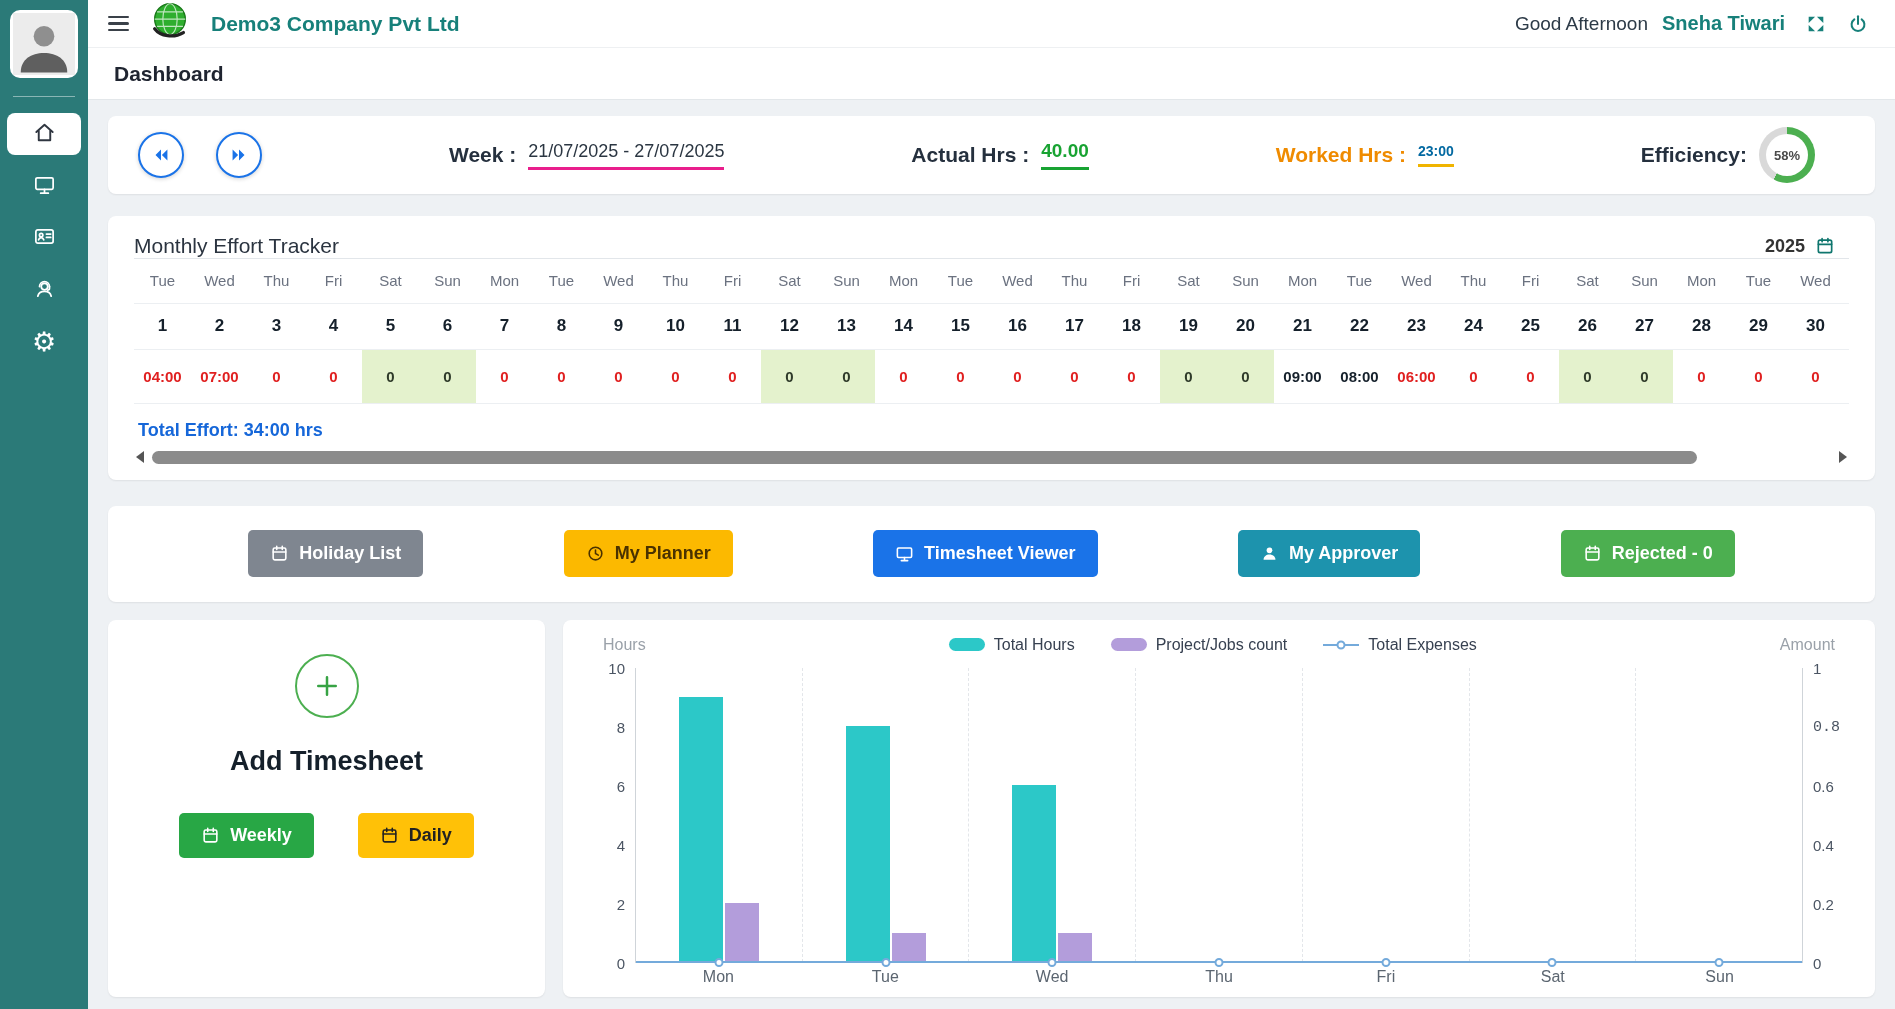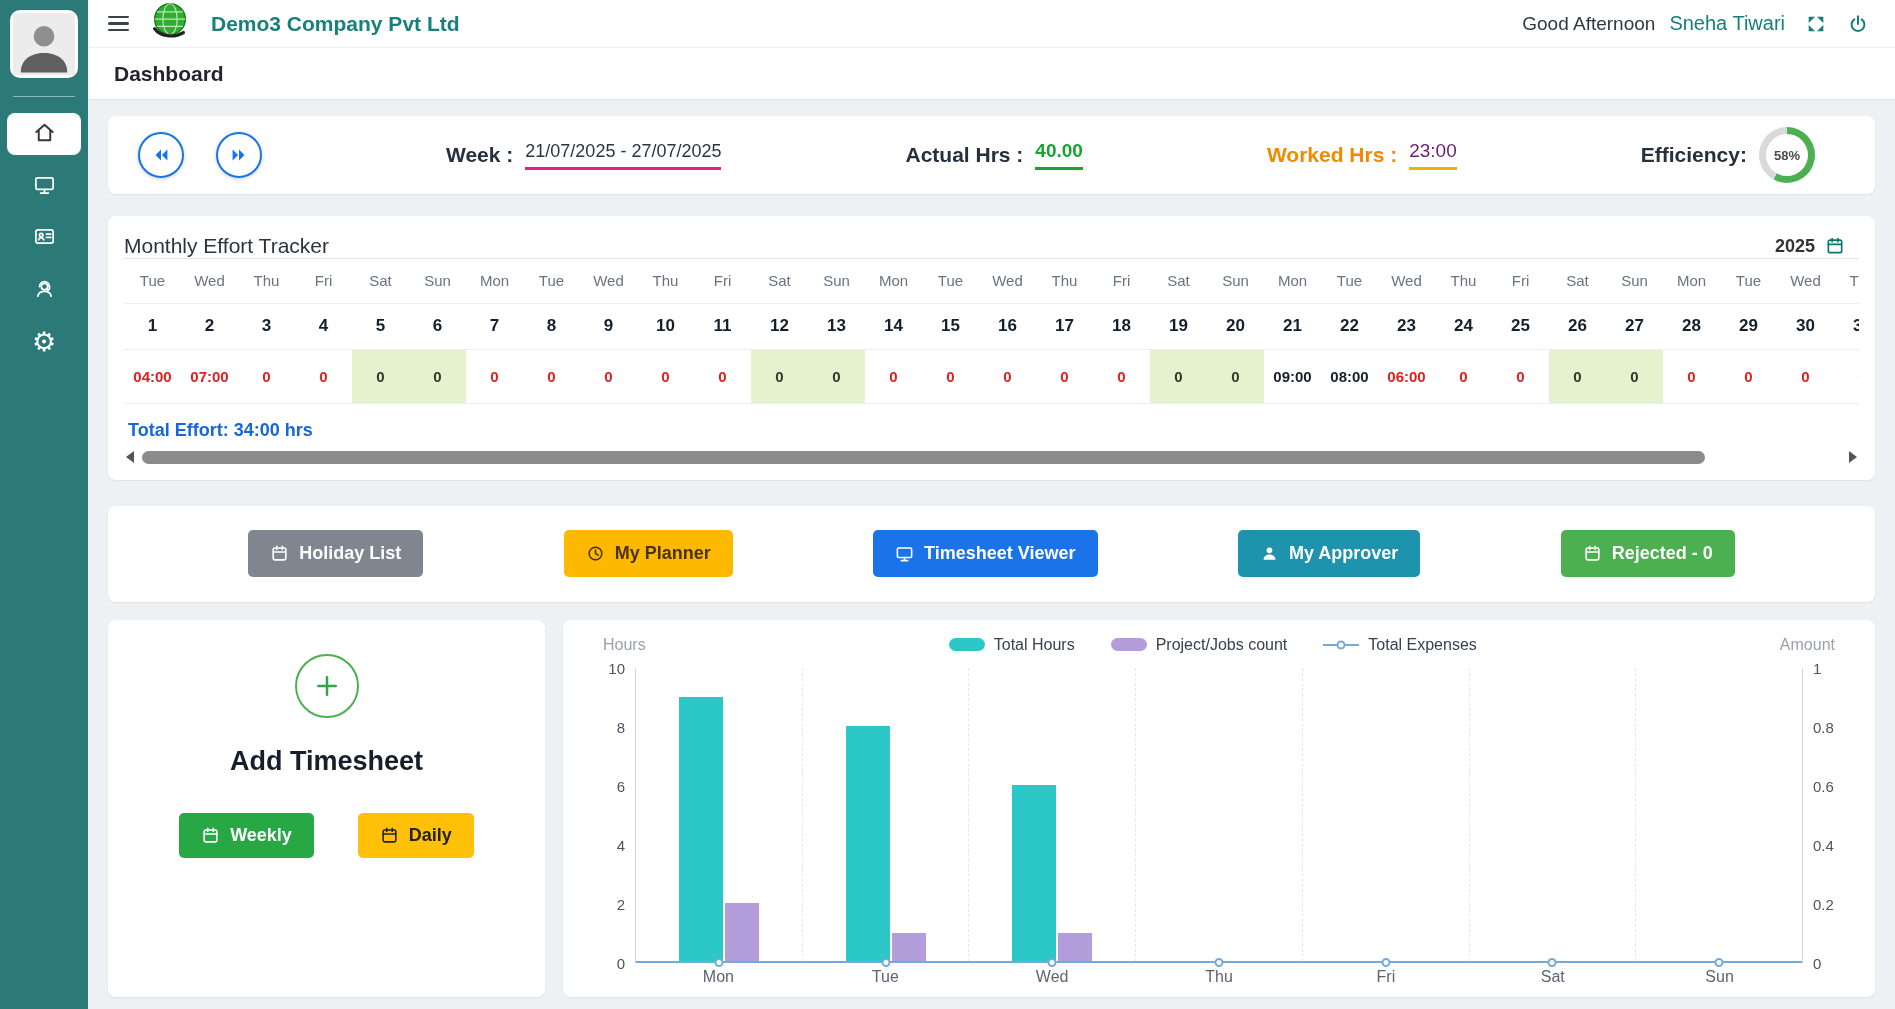--- a/index.html
+++ b/index.html
@@ -16,45 +16,45 @@
   .gear-glyph{font-size:27px;color:#fff;line-height:1;}
 
   
   .main{flex:1;display:flex;flex-direction:column;min-width:0;}
   .topbar{height:48px;background:#fff;display:flex;align-items:center;padding:0 26px 0 16px;gap:14px;border-bottom:1px solid #eef0f2;}
   .burger{display:flex;flex-direction:column;gap:4px;cursor:pointer;padding:4px;}
   .burger span{width:21px;height:2.5px;background:#3a4149;border-radius:2px;}
   .company{color:#17807a;font-size:21px;font-weight:700;margin-left:4px;}
   .top-right{margin-left:auto;display:flex;align-items:center;gap:20px;}
   .greeting{font-size:19px;color:#2c3a47;}
-  .username{font-size:20px;font-weight:400;color:#17807a;margin-left:-6px;}
+  .username{font-size:20px;font-weight:700;color:#17807a;margin-left:-6px;}
   .top-icon{cursor:pointer;display:flex;align-items:center;}
 
   .pagehead{height:52px;background:#fff;border-bottom:1px solid #e3e7ea;display:flex;align-items:center;padding:0 26px;font-size:21px;font-weight:700;color:#1f2430;}
 
   
   .content{flex:1;padding:16px 20px 12px;display:flex;flex-direction:column;overflow:hidden;}
   .card{background:#fff;border-radius:8px;box-shadow:0 1px 2px rgba(0,0,0,.07);}
 
   
   .week-card{height:78px;display:flex;align-items:center;padding:0 60px 0 30px;justify-content:space-between;flex-shrink:0;}
   .arrow-group{display:flex;gap:32px;}
   .nav-btn{width:46px;height:46px;border-radius:50%;background:#fff;border:2px solid #1a73e8;display:flex;align-items:center;justify-content:center;cursor:pointer;box-shadow:0 1px 4px rgba(0,0,0,.18);}
   .metric{display:flex;align-items:center;gap:12px;}
   .metric .lab{font-size:21px;font-weight:700;color:#25303e;}
   .metric .lab.orange{color:#ef8b00;}
   .uval{font-size:18px;color:#2b3642;padding-bottom:5px;border-bottom:3px solid #e91e8c;}
   .uval.green{color:#18a332;font-weight:700;font-size:19px;border-color:#18a332;}
-  .uval.red{color:#701a75;font-weight:400;font-size:19px;border-color:#f0b400;}
+  .uval.red{color:#0369a1;font-weight:700;font-size:14px;border-color:#f0b400;}
   .eff{display:flex;align-items:center;gap:12px;}
   .ring{width:56px;height:56px;border-radius:50%;background:conic-gradient(#4caf50 0 58%,#d9d9d9 58% 100%);display:flex;align-items:center;justify-content:center;}
   .ring .inner{width:42px;height:42px;border-radius:50%;background:#fff;display:flex;align-items:center;justify-content:center;font-size:13px;font-weight:700;color:#4a4a4a;}
 
   
-  .tracker-card{margin-top:22px;padding:18px 16px 12px;flex-shrink:0;}
+  .tracker-card{margin-top:22px;padding:18px 26px 12px;flex-shrink:0;}
   .tr-head{display:flex;justify-content:space-between;align-items:center;}
   .tr-title{font-size:21px;color:#2b3440;}
   .year-pick{display:flex;align-items:center;gap:10px;font-size:18px;font-weight:700;color:#333;cursor:pointer;padding-right:14px;}
   .tabs{display:flex;margin:18px 0 0 16px;position:relative;z-index:2;}
   .tab{padding:10px 21px;font-size:18px;color:#1a73e8;cursor:pointer;border:1px solid transparent;margin-bottom:-1px;}
   .tab.active{color:#111;font-weight:700;background:#fff;border:1px solid #dfe3e8;border-bottom-color:#fff;border-radius:10px 10px 0 0;}
   .table-wrap{overflow:hidden;border-top:1px solid #e2e6ea;position:relative;z-index:1;}
   table.effort{border-collapse:collapse;width:max-content;}
   .effort td{min-width:57px;text-align:center;border-bottom:1px solid #eceff2;}
   .effort .dow{color:#6b7280;font-size:15px;height:44px;}
@@ -508,21 +508,21 @@
                   <div class="xlab">Fri</div>
                   <div class="xlab">Sat</div>
                   <div class="xlab">Sun</div>
                 </div>
             </div>
             <div class="yaxis right">
                 <span style="bottom: 0%;">0</span>
                 <span style="bottom: 20%;">0.2</span>
                 <span style="bottom: 40%;">0.4</span>
                 <span style="bottom: 60%;">0.6</span>
-                <span style="bottom: 80%;">0.8</span>
+                <span style="bottom: 80%; font-family: Liberation Mono, monospace;">0.8</span>
                 <span style="bottom: 100%;">1</span>
               </div>
           </div>
         </section>
 
       </div>
     </div>
   </div>
 </div>
 

